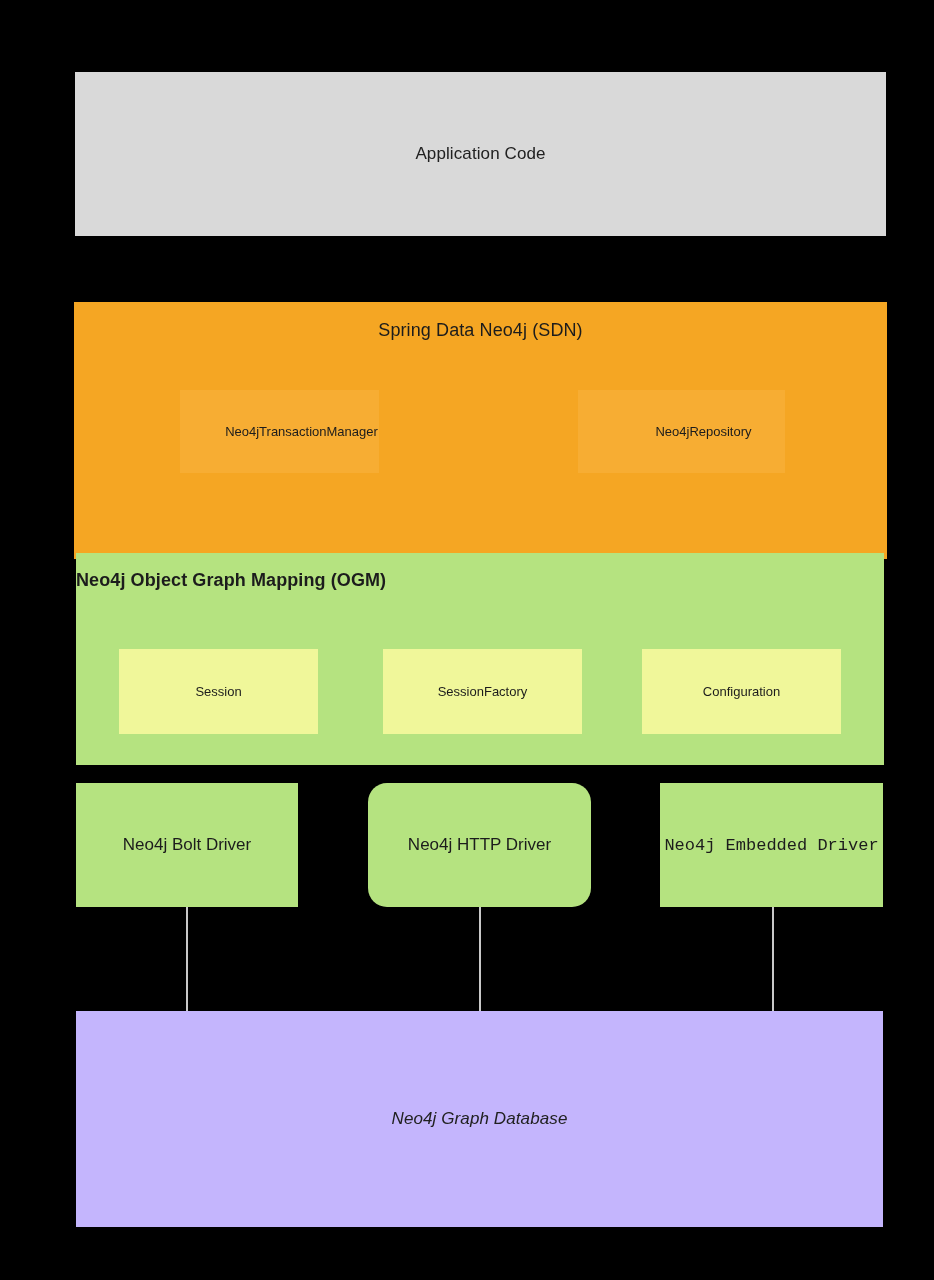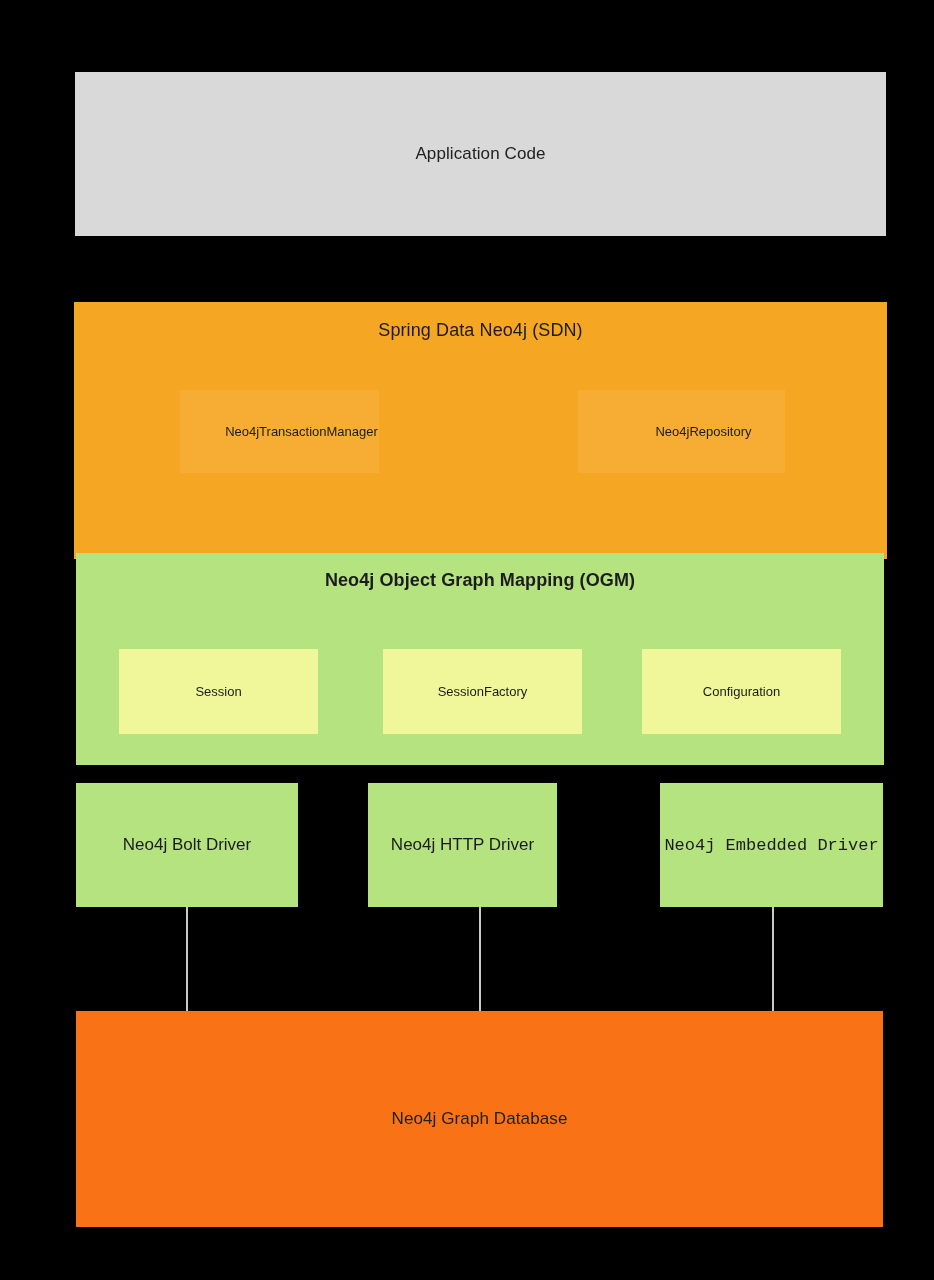--- a/index.html
+++ b/index.html
@@ -89,21 +89,21 @@
     top: 553px;
     width: 808px;
     height: 212px;
     background: #b5e380;
   }
   .layer-ogm .layer-title {
     position: absolute;
     left: 0;
     right: 0;
     top: 17px;
-    text-align: center;
+    text-align: left;
     font-size: 18px;
     font-weight: 600;
     color: #1c1c1c;
     letter-spacing: 0.1px;
   }
   .subbox-yellow {
     position: absolute;
     top: 96px;
     height: 85px;
     background: #f0f79a;
@@ -126,45 +126,46 @@
     background: #b5e380;
     display: flex;
     align-items: center;
     justify-content: center;
     font-size: 17px;
     color: #1c1c1c;
     box-sizing: border-box;
     white-space: nowrap;
   }
   .driver-box.d0 { left: 76px;  width: 222px; }
-  .driver-box.d1 { left: 368px; width: 189px; }
+  .driver-box.d1 { left: 368px; width: 223px; border-radius: 19px; }
   .driver-box.d2 { left: 660px; width: 223px; font-family: Liberation Mono, monospace; }
 
   
   .connector {
     position: absolute;
     top: 907px;
     width: 2px;
     height: 104px;
     background: #c9c9c9;
   }
   .connector.c0 { left: 186px; }
   .connector.c1 { left: 479px; }
   .connector.c2 { left: 772px; }
 
   
   .layer-db {
     left: 76px;
     top: 1011px;
     width: 807px;
     height: 216px;
-    background: #f97316;
-    display: flex;
-    align-items: center;
-    justify-content: center;
+    background: #c4b5fd;
+    display: flex;
+    align-items: center;
+    justify-content: center;
+    font-style: italic;
   }
   .layer-db .layer-centered-label {
     font-size: 17px;
     color: #212121;
     letter-spacing: 0.1px;
   }
 </style>
 </head>
 <body>
 

